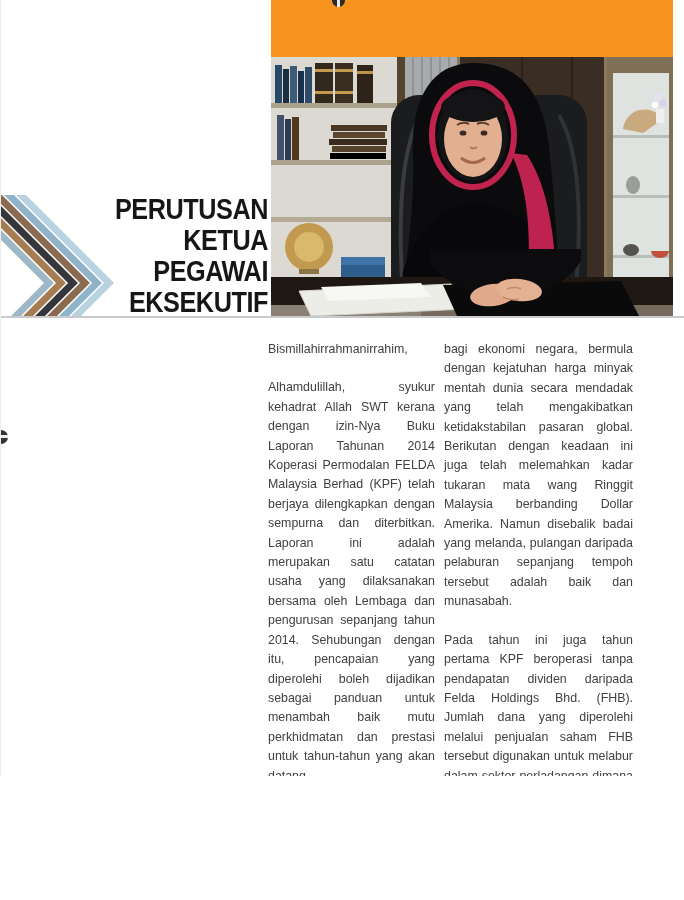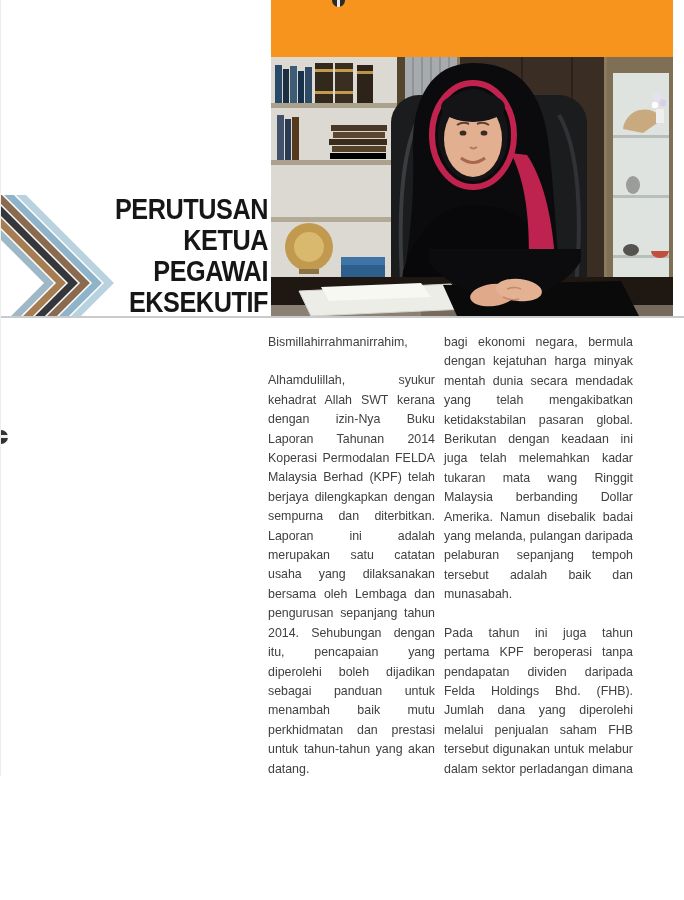--- a/index.html
+++ b/index.html
@@ -52,21 +52,21 @@
 
   
   .col{
     position:absolute;top:333px;
     font-size:12.4px;line-height:19.4px;
     color:#414042;
     text-align:justify;
   }
   .col-1{left:267px;width:167px;}
   .col-2{left:443px;width:189px;}
-  .col p{margin:0 0 19px 0;}
+  .col p{margin:7px 0 19px 0;}
   .col p:last-child{margin-bottom:0;}
 
   
   .footer{
     position:absolute;left:62px;top:835px;
     display:flex;align-items:center;
   }
   .page-number{
     font-size:13px;font-weight:bold;color:#6D6E71;
     width:16px;text-align:center;

